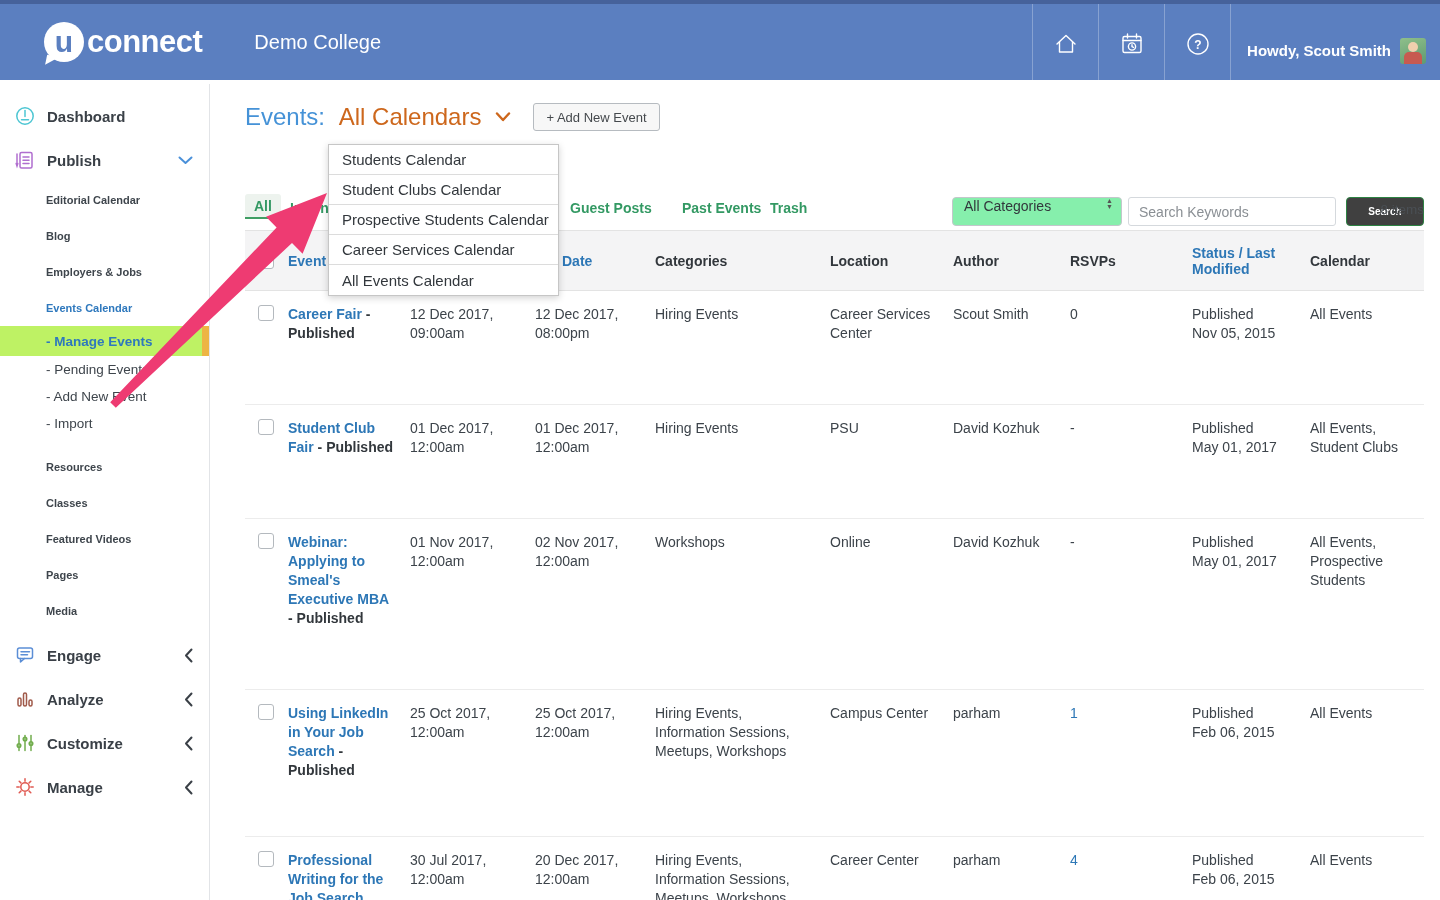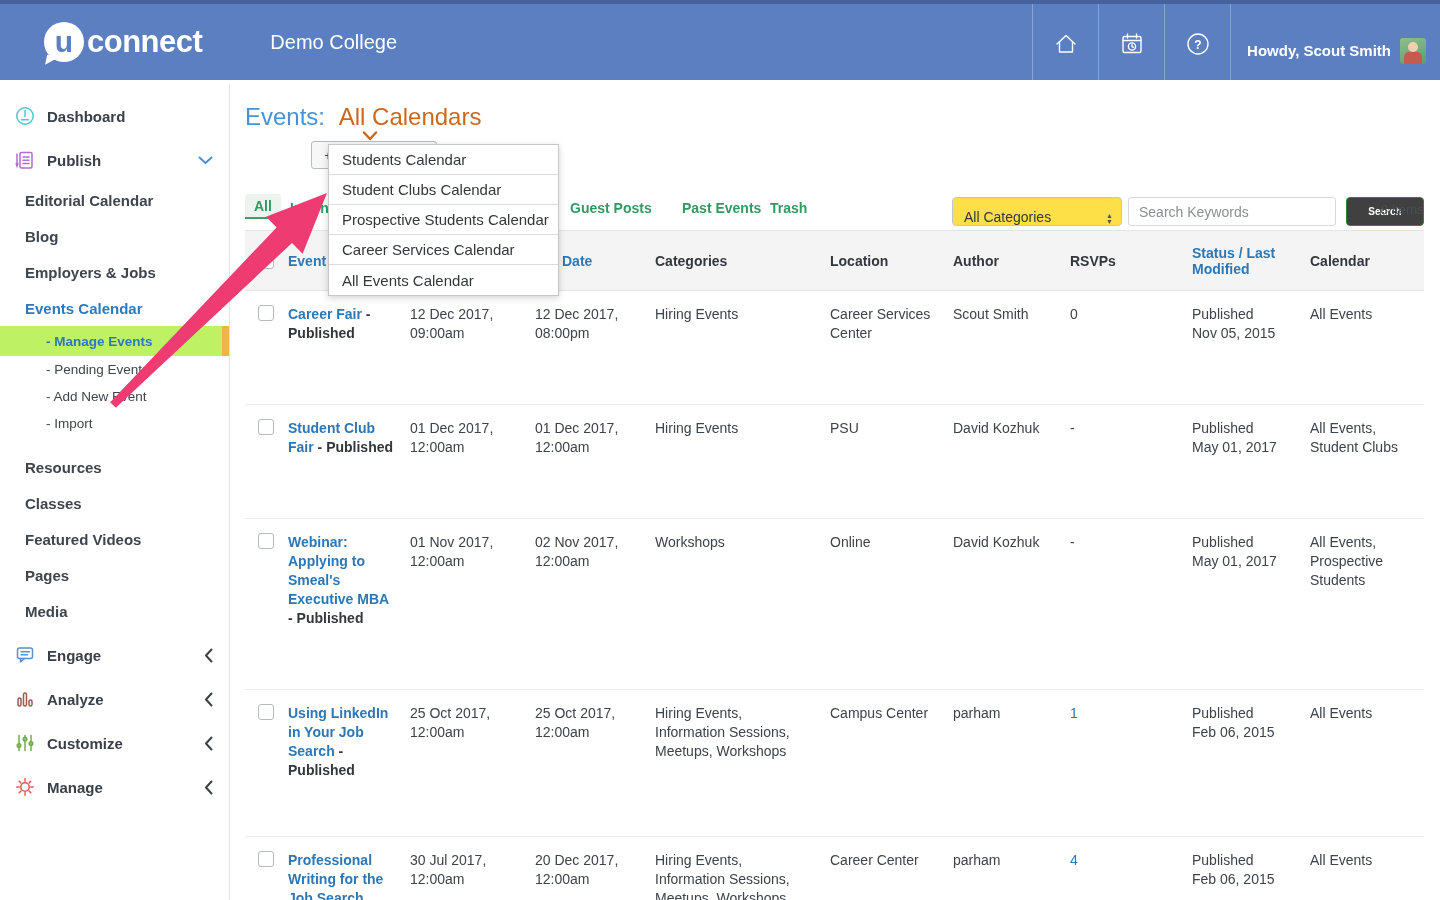--- a/index.html
+++ b/index.html
@@ -20,21 +20,21 @@
     display:flex; align-items:center; justify-content:center;
     font-weight:800; font-size:30px; color:#5b7fc0;
   }
   .logo-bubble::after {
     content:""; position:absolute; left:2px; bottom:-4px;
     width:0; height:0; border-style:solid; border-width:10px 12px 0 0;
     border-color:#fff transparent transparent transparent;
     transform:rotate(12deg);
   }
   .logo-text { color:#fff; font-weight:800; font-size:31px; letter-spacing:-0.5px; margin-left:3px; }
-  .college-name { color:#fff; font-size:20px; margin-left:68px; font-weight:400; }
+  .college-name { color:#fff; font-size:20px; margin-left:52px; font-weight:400; }
   .header-right { position:absolute; right:0; top:0; height:80px; display:flex; align-items:stretch; }
   .hicon-cell {
     width:66px; display:flex; align-items:center; justify-content:center;
     border-left:1px solid rgba(255,255,255,0.28); cursor:pointer;
   }
   .hicon-cell svg { stroke:#fff; fill:none; stroke-width:1.4; stroke-linecap:round; stroke-linejoin:round; }
   .greeting-cell {
     display:flex; align-items:center; gap:9px;
     border-left:1px solid rgba(255,255,255,0.28);
     padding:13px 14px 0 16px; cursor:pointer;
@@ -42,39 +42,39 @@
   .greeting { color:#fff; font-size:15px; font-weight:600; }
   .avatar {
     position:relative; width:26px; height:26px; border-radius:3px; overflow:hidden;
     background:linear-gradient(160deg,#8fbf8a 0%,#5e9a72 100%);
   }
   .avatar::before { content:""; position:absolute; left:8px; top:4px; width:10px; height:10px; border-radius:50%; background:#f0cfae; }
   .avatar::after { content:""; position:absolute; left:4px; top:14px; width:18px; height:12px; border-radius:5px 5px 0 0; background:#c75a50; }
 
   
   .sidebar {
-    position:absolute; left:0; top:84px; width:230px; height:816px;
+    position:absolute; left:0; top:84px; width:210px; height:816px;
     background:#fff; border-right:1px solid #e2e4e7; padding-top:10px;
   }
   .side-top { height:44px; display:flex; align-items:center; padding-left:13px; cursor:pointer; }
   .side-top .label { font-size:15px; font-weight:700; color:#3a4047; margin-left:10px; }
   .sicon { width:24px; height:24px; display:flex; align-items:center; justify-content:center; }
   .side-chev { margin-left:auto; margin-right:16px; display:flex; align-items:center; }
-  .side-sub { height:36px; display:flex; align-items:center; padding-left:25px; font-size:15px; font-weight:700; color:#3e454c; cursor:pointer; }
+  .side-sub { height:36px; display:flex; align-items:center; padding-left:46px; font-size:11px; font-weight:700; color:#3e454c; cursor:pointer; }
   .side-sub.active-parent { color:#2e78bd; }
   .side-sub3 { height:27px; display:flex; align-items:center; padding-left:46px; font-size:13.5px; color:#3e454c; cursor:pointer; }
   .side-sub3.current {
     position:relative; height:30px; background:#bef264; color:#2e78bd; font-weight:700;
   }
   .side-sub3.current::after { content:""; position:absolute; right:0; top:0; bottom:0; width:7px; background:#edb544; }
   .spacer12 { height:12px; } .spacer4 { height:4px; }
 
   
   .main { position:absolute; left:231px; top:84px; width:1209px; height:816px; background:#fff; }
-  .title-row { position:absolute; left:14px; top:19px; display:flex; align-items:center;flex-direction:column; }
+  .title-row { position:absolute; left:14px; top:19px; display:flex; align-items:center; }
   .page-title { font-size:24px; }
   .page-title .t-blue { color:#4592d7; }
   .page-title .t-orange { color:#cd671c; margin-left:7px; }
   .title-chev { margin-left:14px; display:flex; align-items:center; cursor:pointer; }
   .add-btn {
     margin-left:22px; height:28px; padding:0 12px; display:flex; align-items:center;
     background:#f7f7f7; border:1px solid #b6bbc0; border-radius:3px;
     font-size:13px; color:#45494d; cursor:pointer; font-weight:400;
   }
   .filter-row { position:absolute; left:0; top:74px; width:1209px; height:30px;margin-top:39px; }
@@ -82,22 +82,22 @@
   .tab-all {
     left:14px; top:-3px; padding:4px 9px 3px; background:#edf3ee;
     border-bottom:2px solid #3f9e63; border-radius:3px 3px 0 0;
   }
   .tab-intern { left:59px; }
   .tab-gp { left:339px; }
   .tab-pe { left:439px;padding-left:12px; }
   .tab-trash { left:539px;text-align:right; }
   .cat-select {
     position:absolute; left:721px; top:0; width:170px; height:29px;
-    background:#fde047; border:1px solid #c3c7cb; border-radius:4px;
-    display:flex; align-items:flex-end; padding:0 8px 0 11px;
+    background:#86efac; border:1px solid #c3c7cb; border-radius:4px;
+    display:flex; align-items:flex-start; padding:0 8px 0 11px;
     font-size:14px; color:#32373c; cursor:pointer;
   }
   .updown { margin-left:auto; display:flex; flex-direction:column; line-height:6px; font-size:7px; color:#555; }
   .kw-input {
     position:absolute; left:897px; top:0; width:208px; height:29px;
     border:1px solid #d5d9dd; border-radius:3px; padding:0 10px;
     font-size:14px; color:#32373c; font-family:"Liberation Sans",sans-serif; outline:none;
   }
   .kw-input::placeholder { color:#8a8f94; }
   .search-btn {

